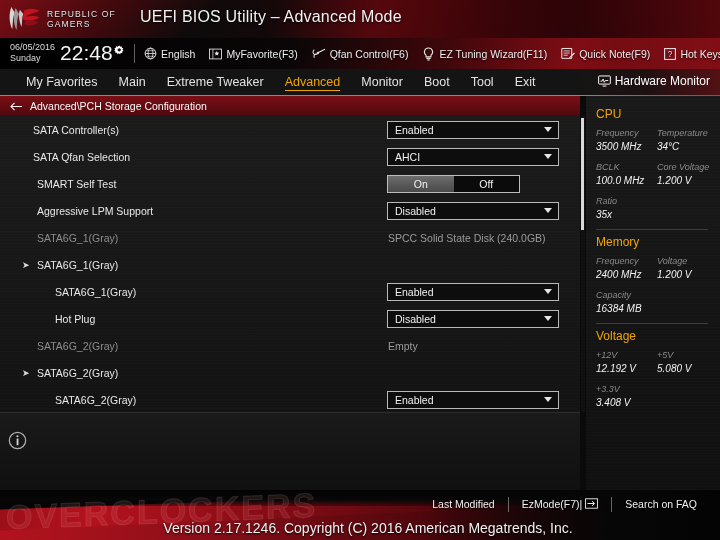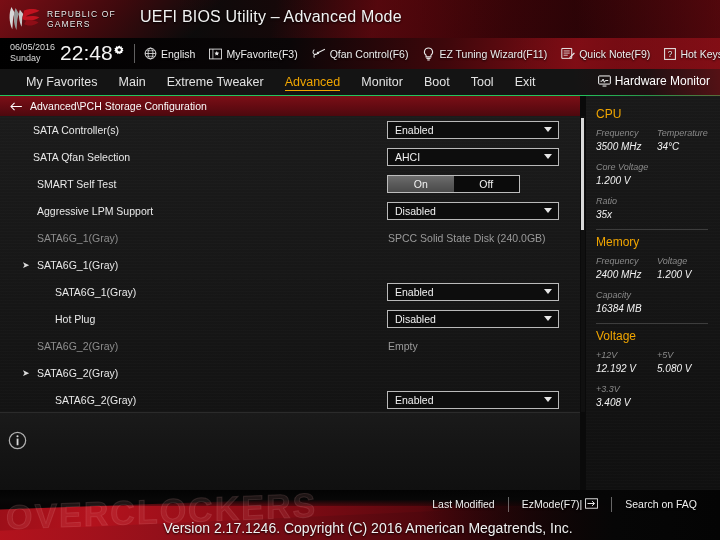--- a/index.html
+++ b/index.html
@@ -665,20 +665,24 @@
         <div class="k">Frequency</div>
         <div class="v">3500 MHz</div>
       </div>
       <div class="hw-cell">
         <div class="k">Temperature</div>
         <div class="v">34°C</div>
       </div>
     </div>
     <div class="hw-grid">
       <div class="hw-cell">
+        <div class="k">BCLK</div>
+        <div class="v">100.0 MHz</div>
+      </div>
+      <div class="hw-cell">
         <div class="k">Core Voltage</div>
         <div class="v">1.200 V</div>
       </div>
     </div>
     <div class="hw-grid">
       <div class="hw-cell">
         <div class="k">Ratio</div>
         <div class="v">35x</div>
       </div>
     </div>

